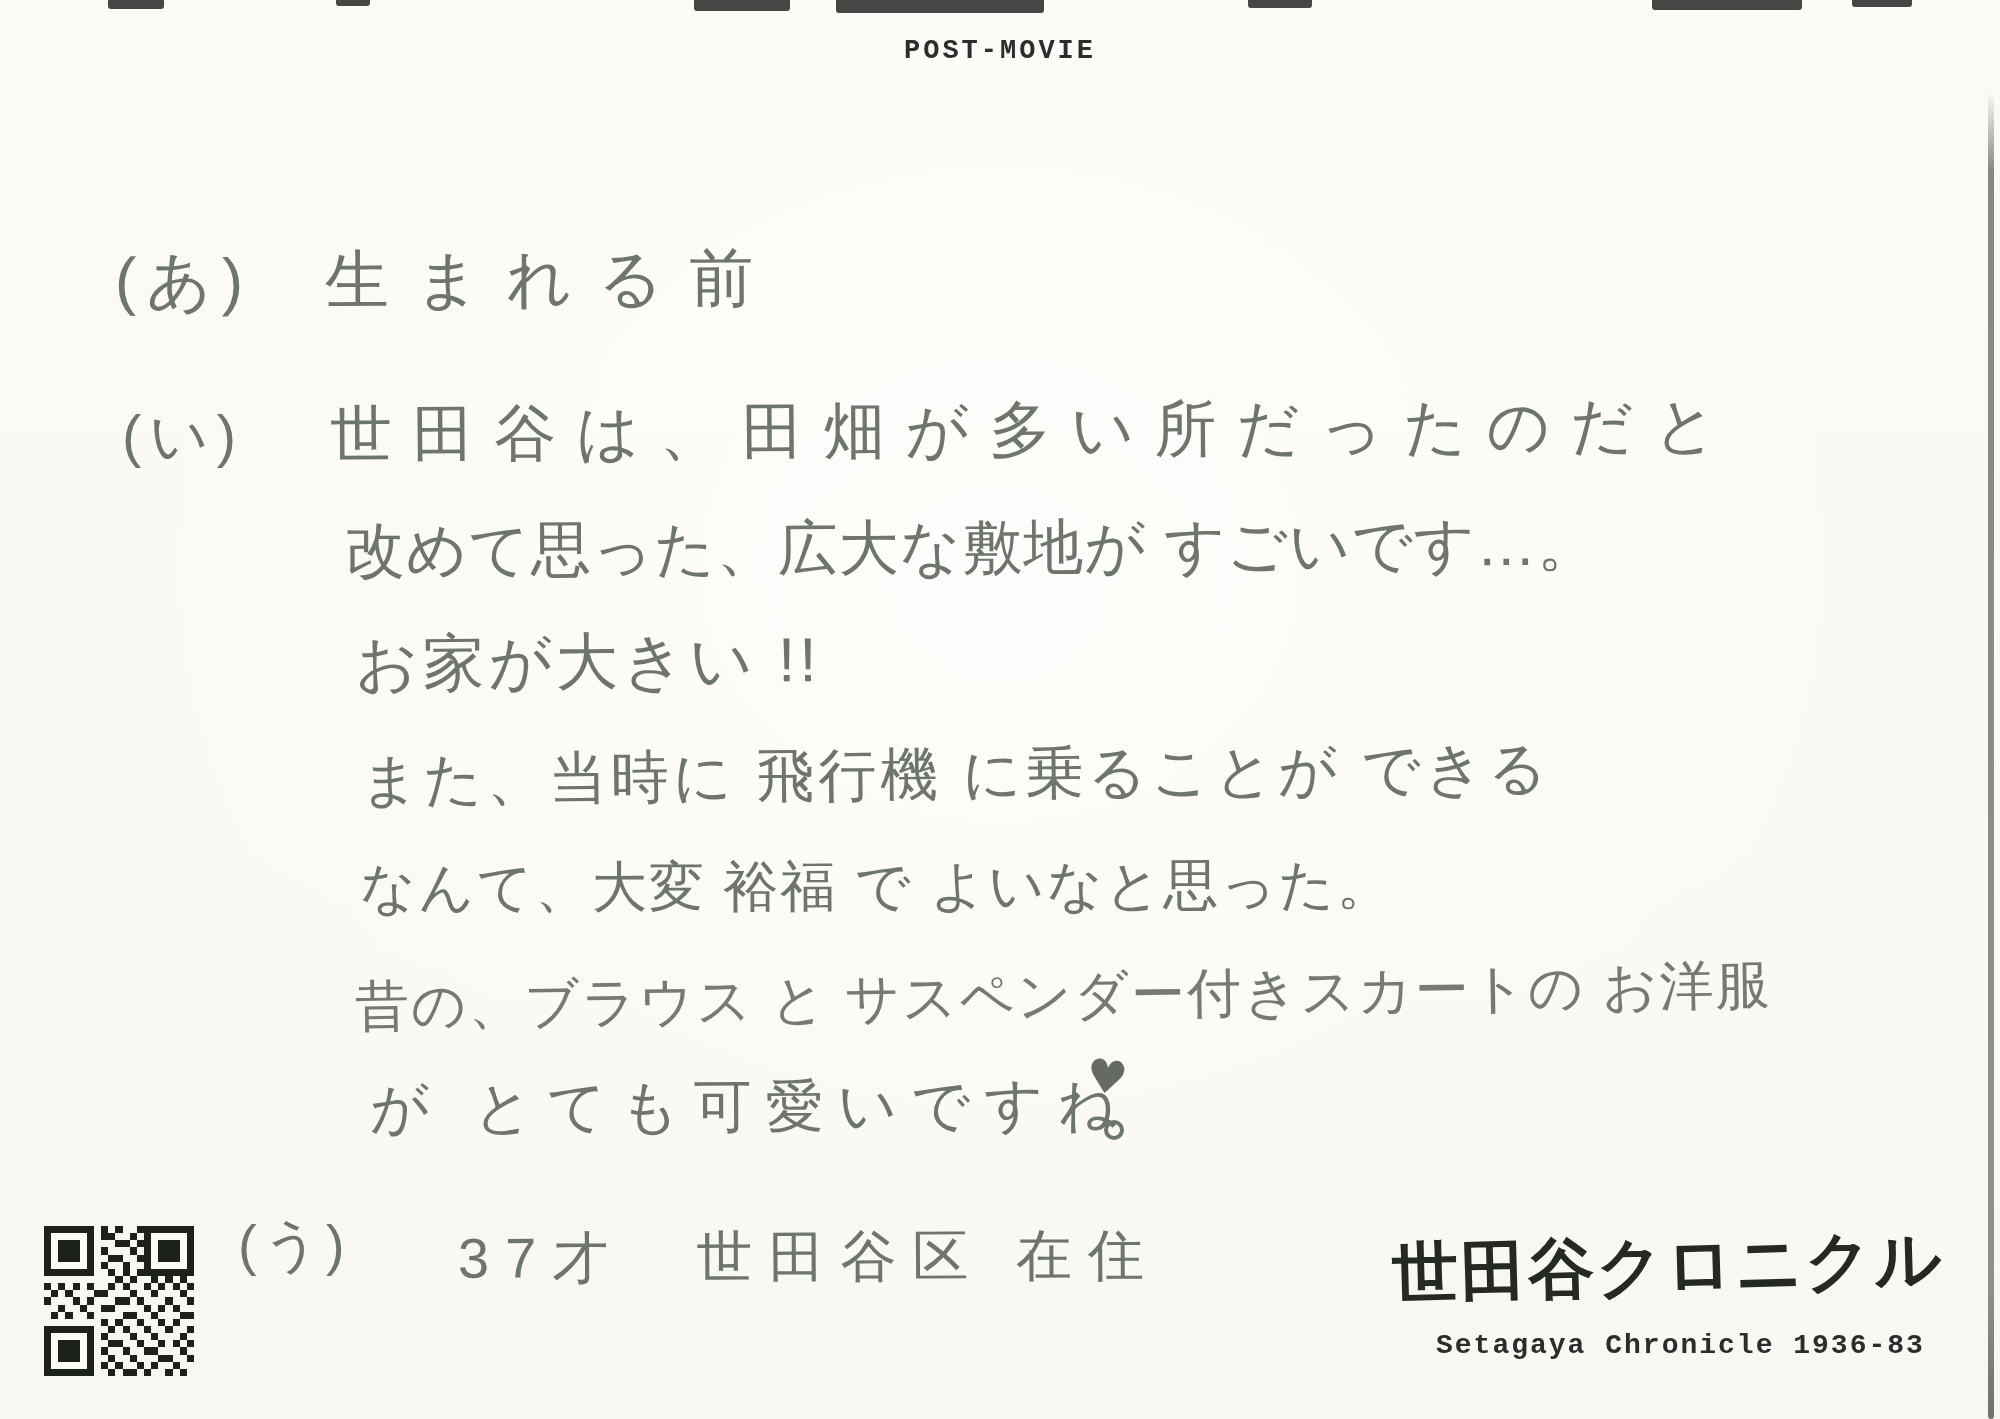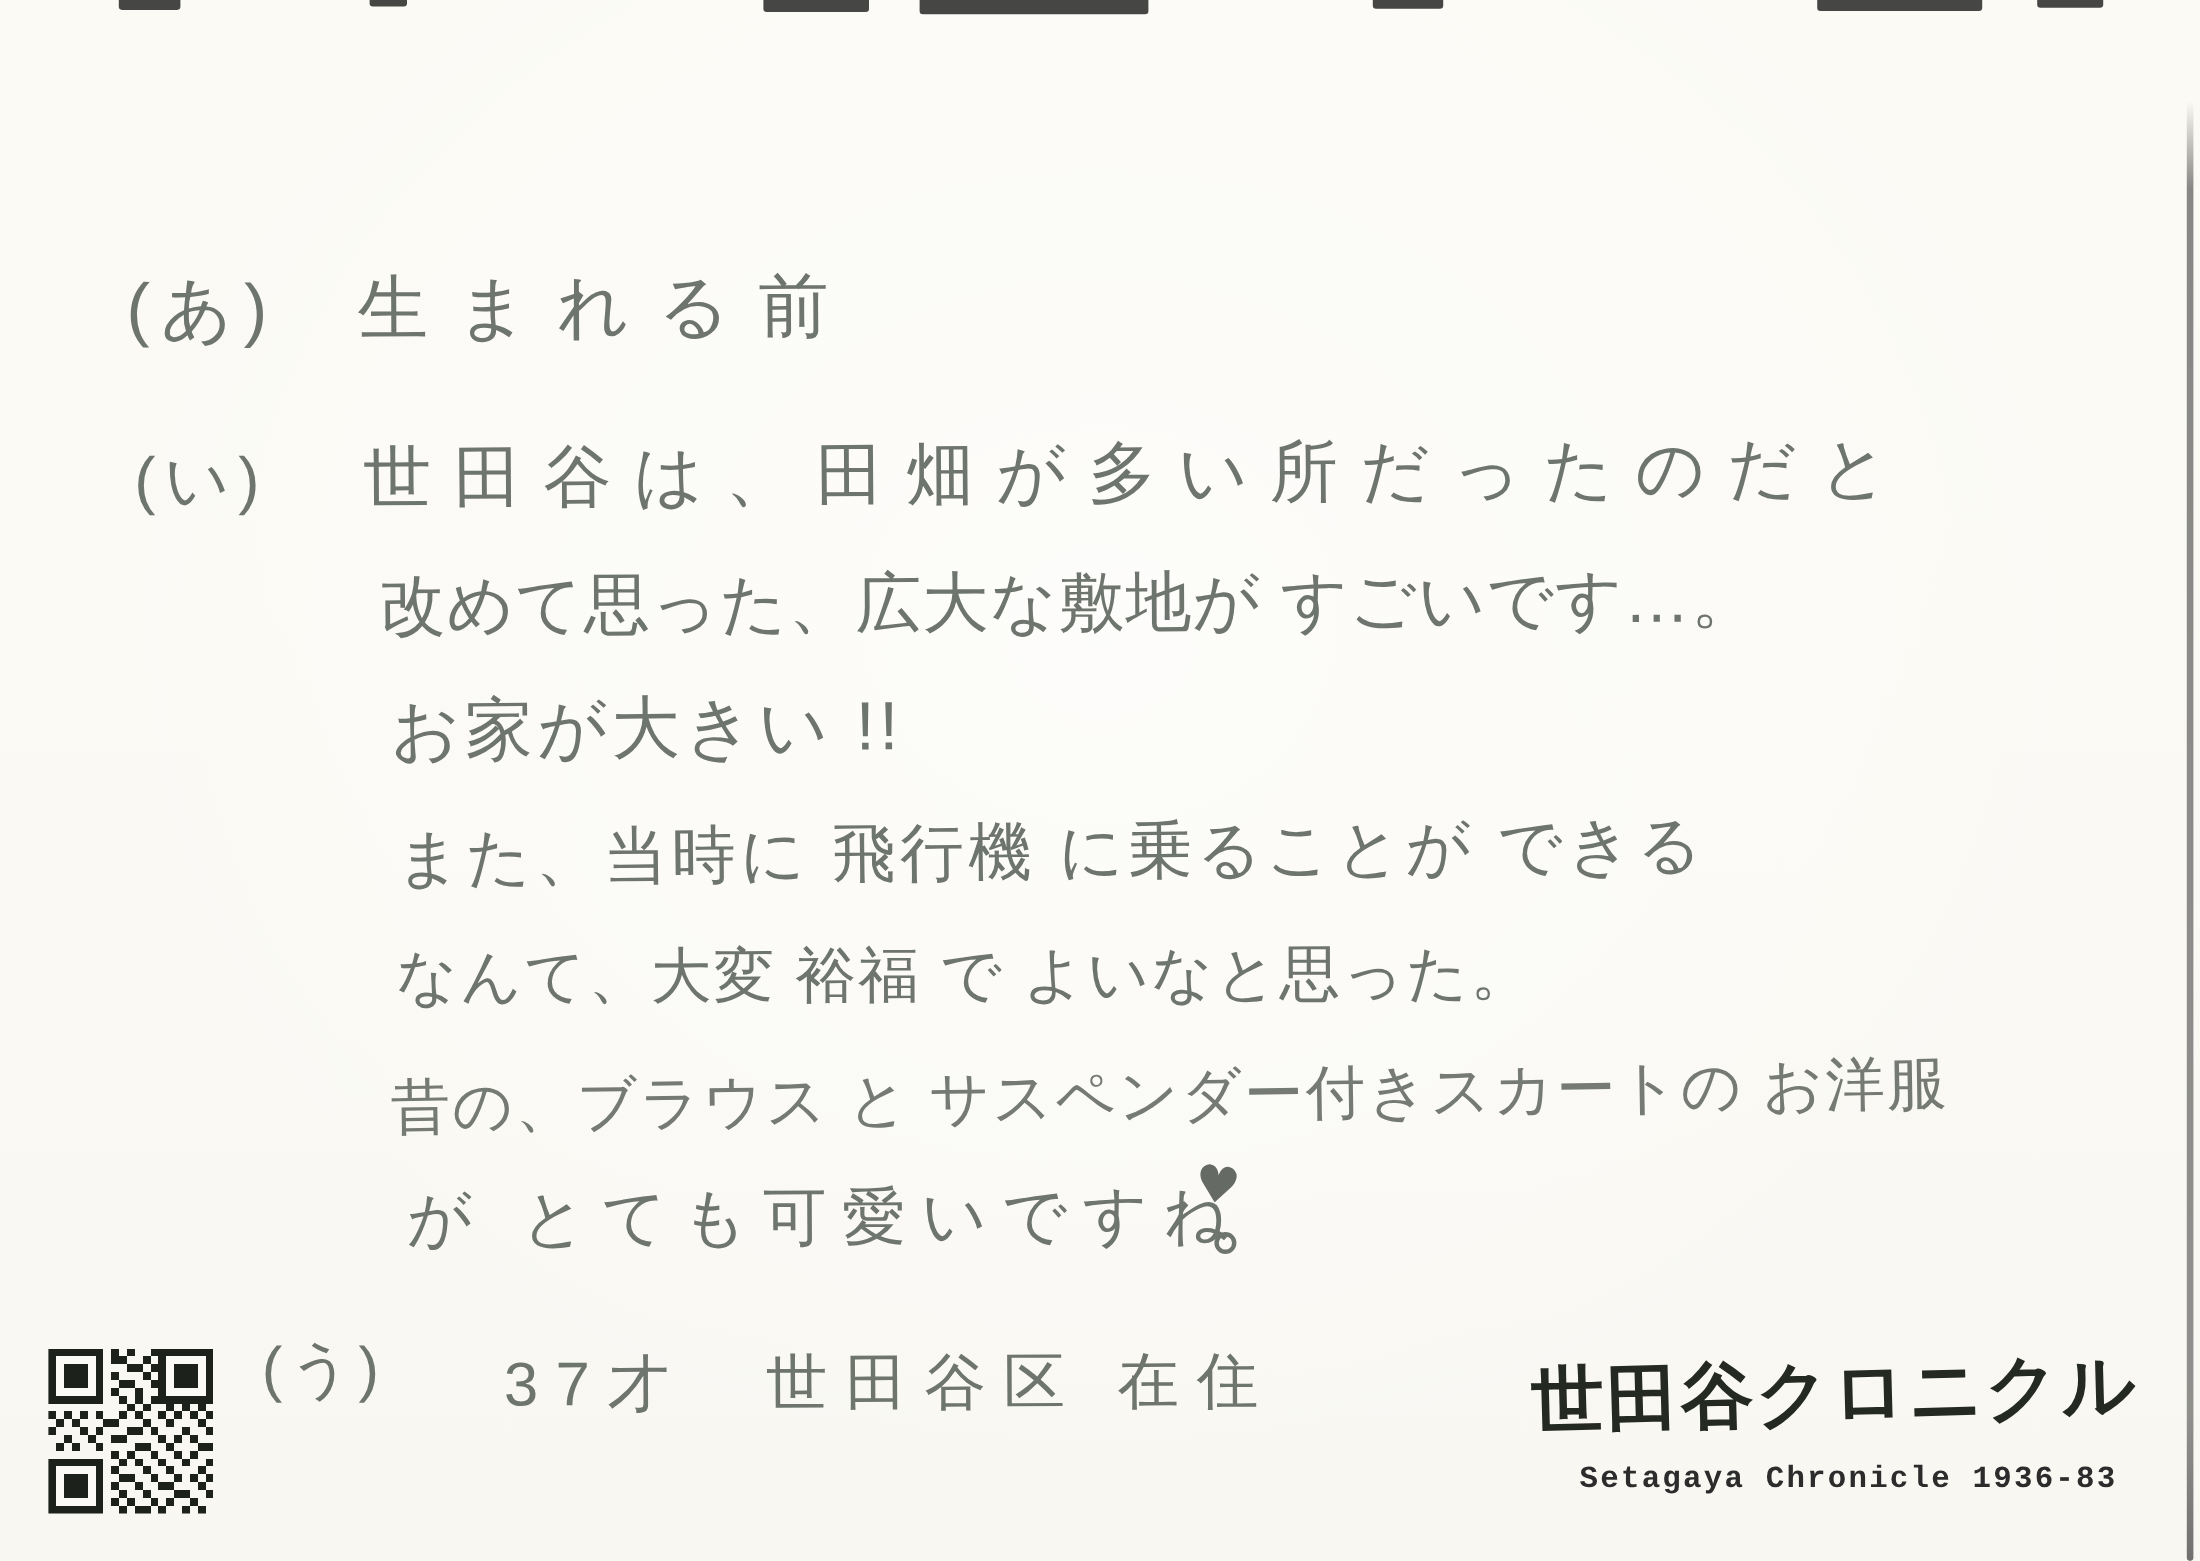--- a/index.html
+++ b/index.html
@@ -79,20 +79,21 @@
   .s4{left:836px;width:208px;height:13px;}
   .s5{left:1248px;width:64px;height:8px;}
   .s6{left:1652px;width:150px;height:10px;}
   .s7{left:1852px;width:60px;height:7px;}
 </style>
 </head>
 <body>
 
 <div class="page">
 
+  <div class="typeheader">POST-MOVIE</div>
 
   <div class="hw m-a">(あ)</div>
   <div class="hw l-a">生まれる前</div>
 
   <div class="hw m-i">(い)</div>
   <div class="hw l-i0">世田谷は、田畑が多い所だったのだと</div>
   <div class="hw l-i1">改めて思った、広大な敷地が すごいです…。</div>
   <div class="hw l-i2">お家が大きい !!</div>
   <div class="hw l-i3">また、当時に 飛行機 に乗ることが できる</div>
   <div class="hw l-i4">なんて、大変 裕福 で よいなと思った。</div>

